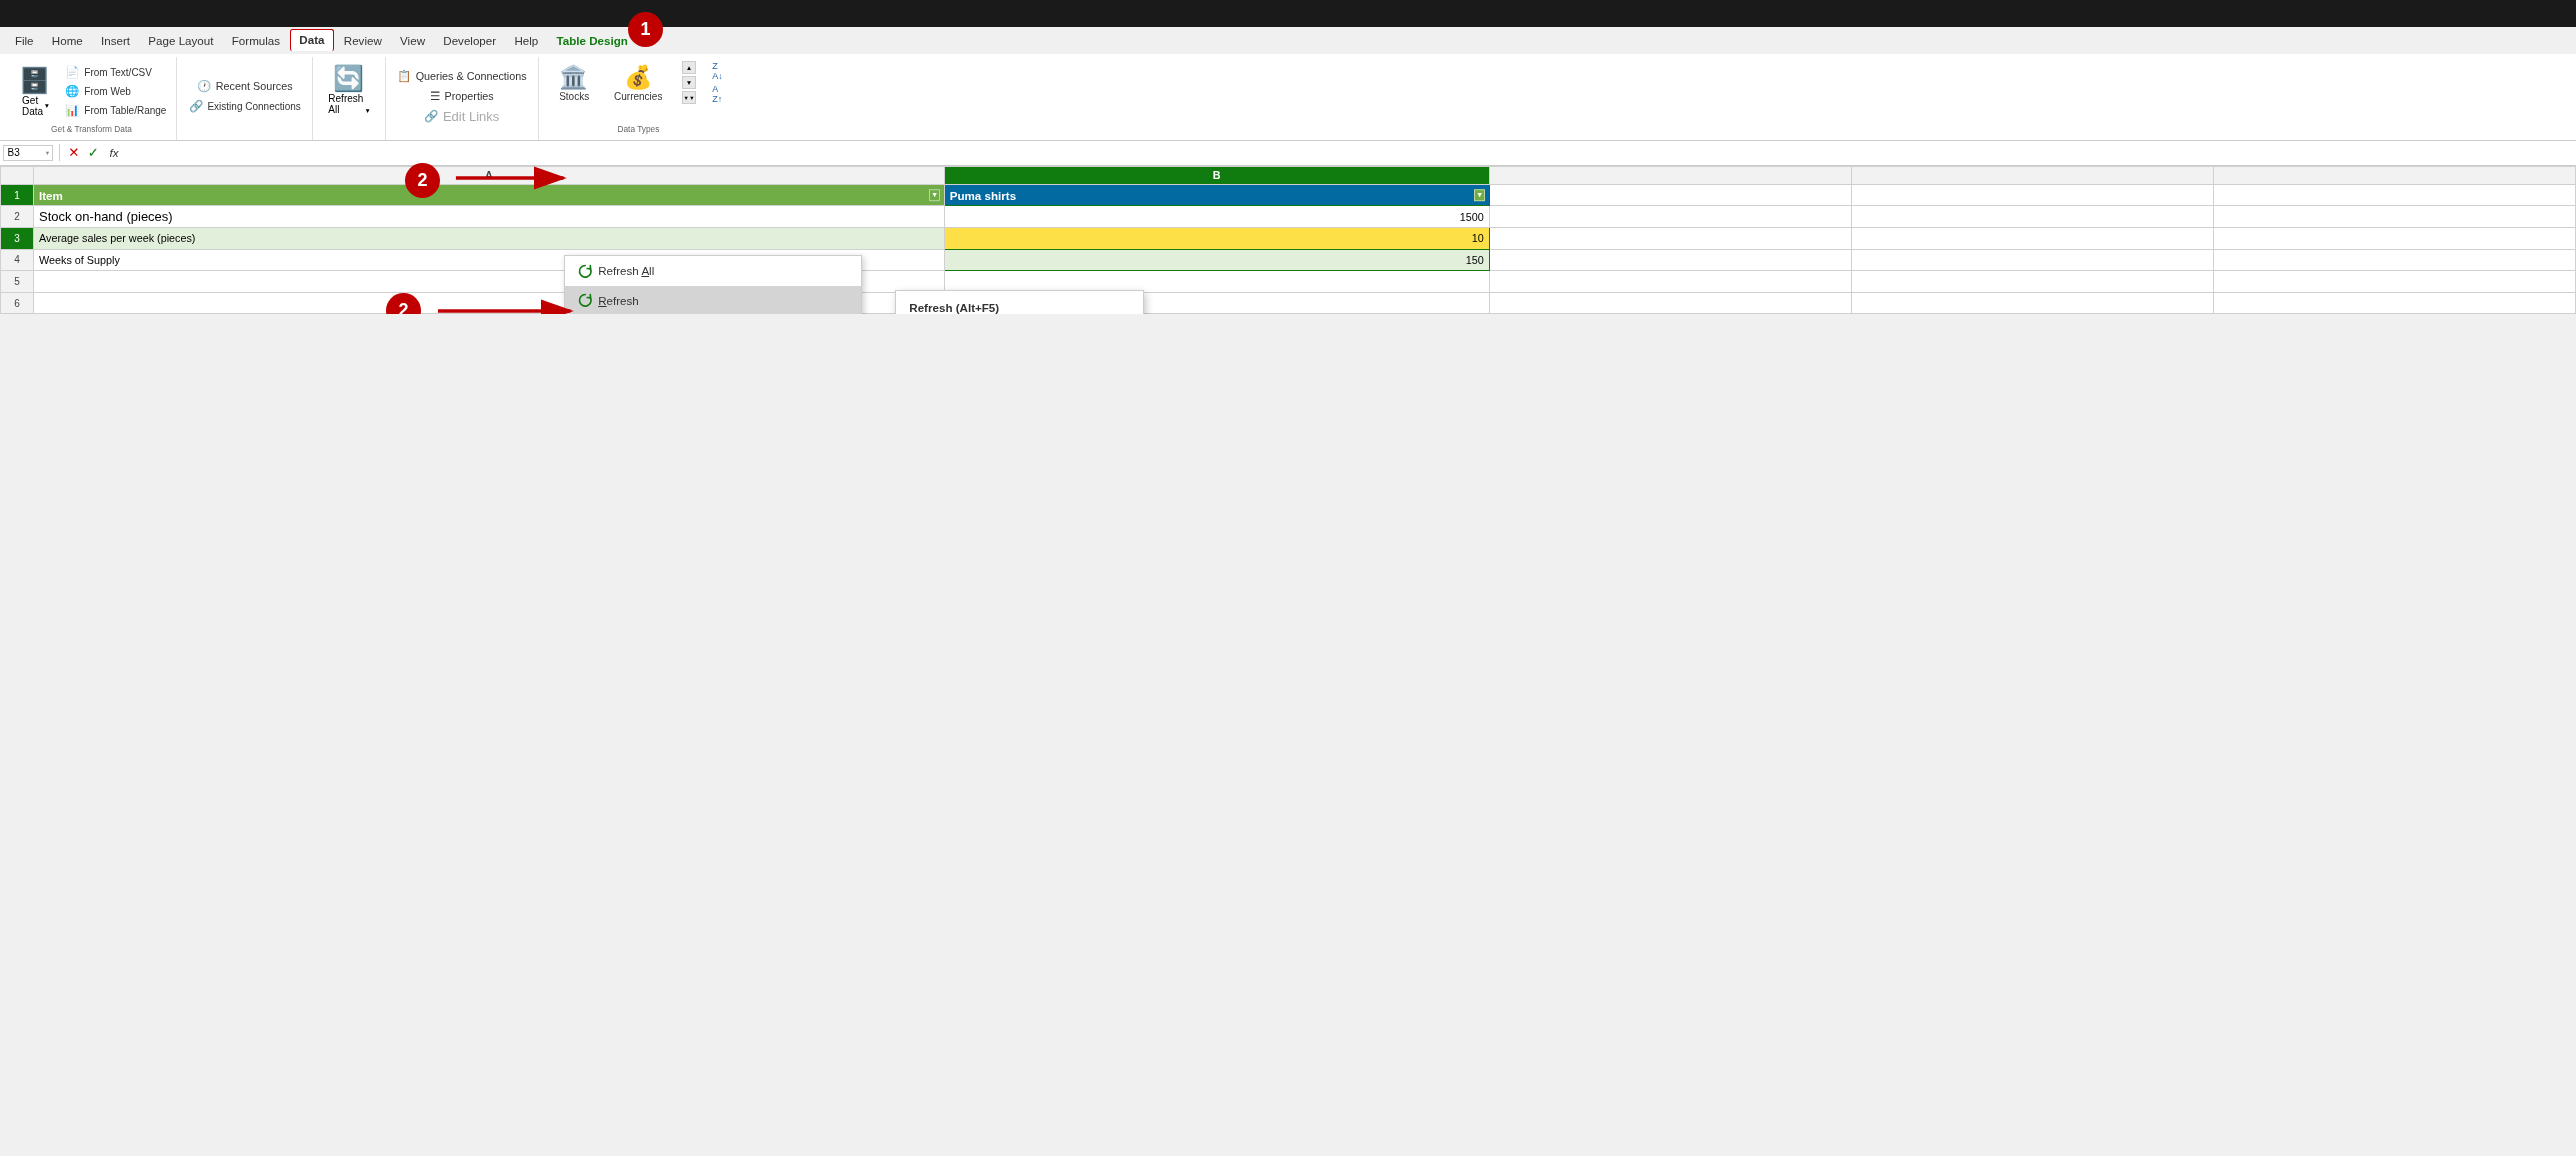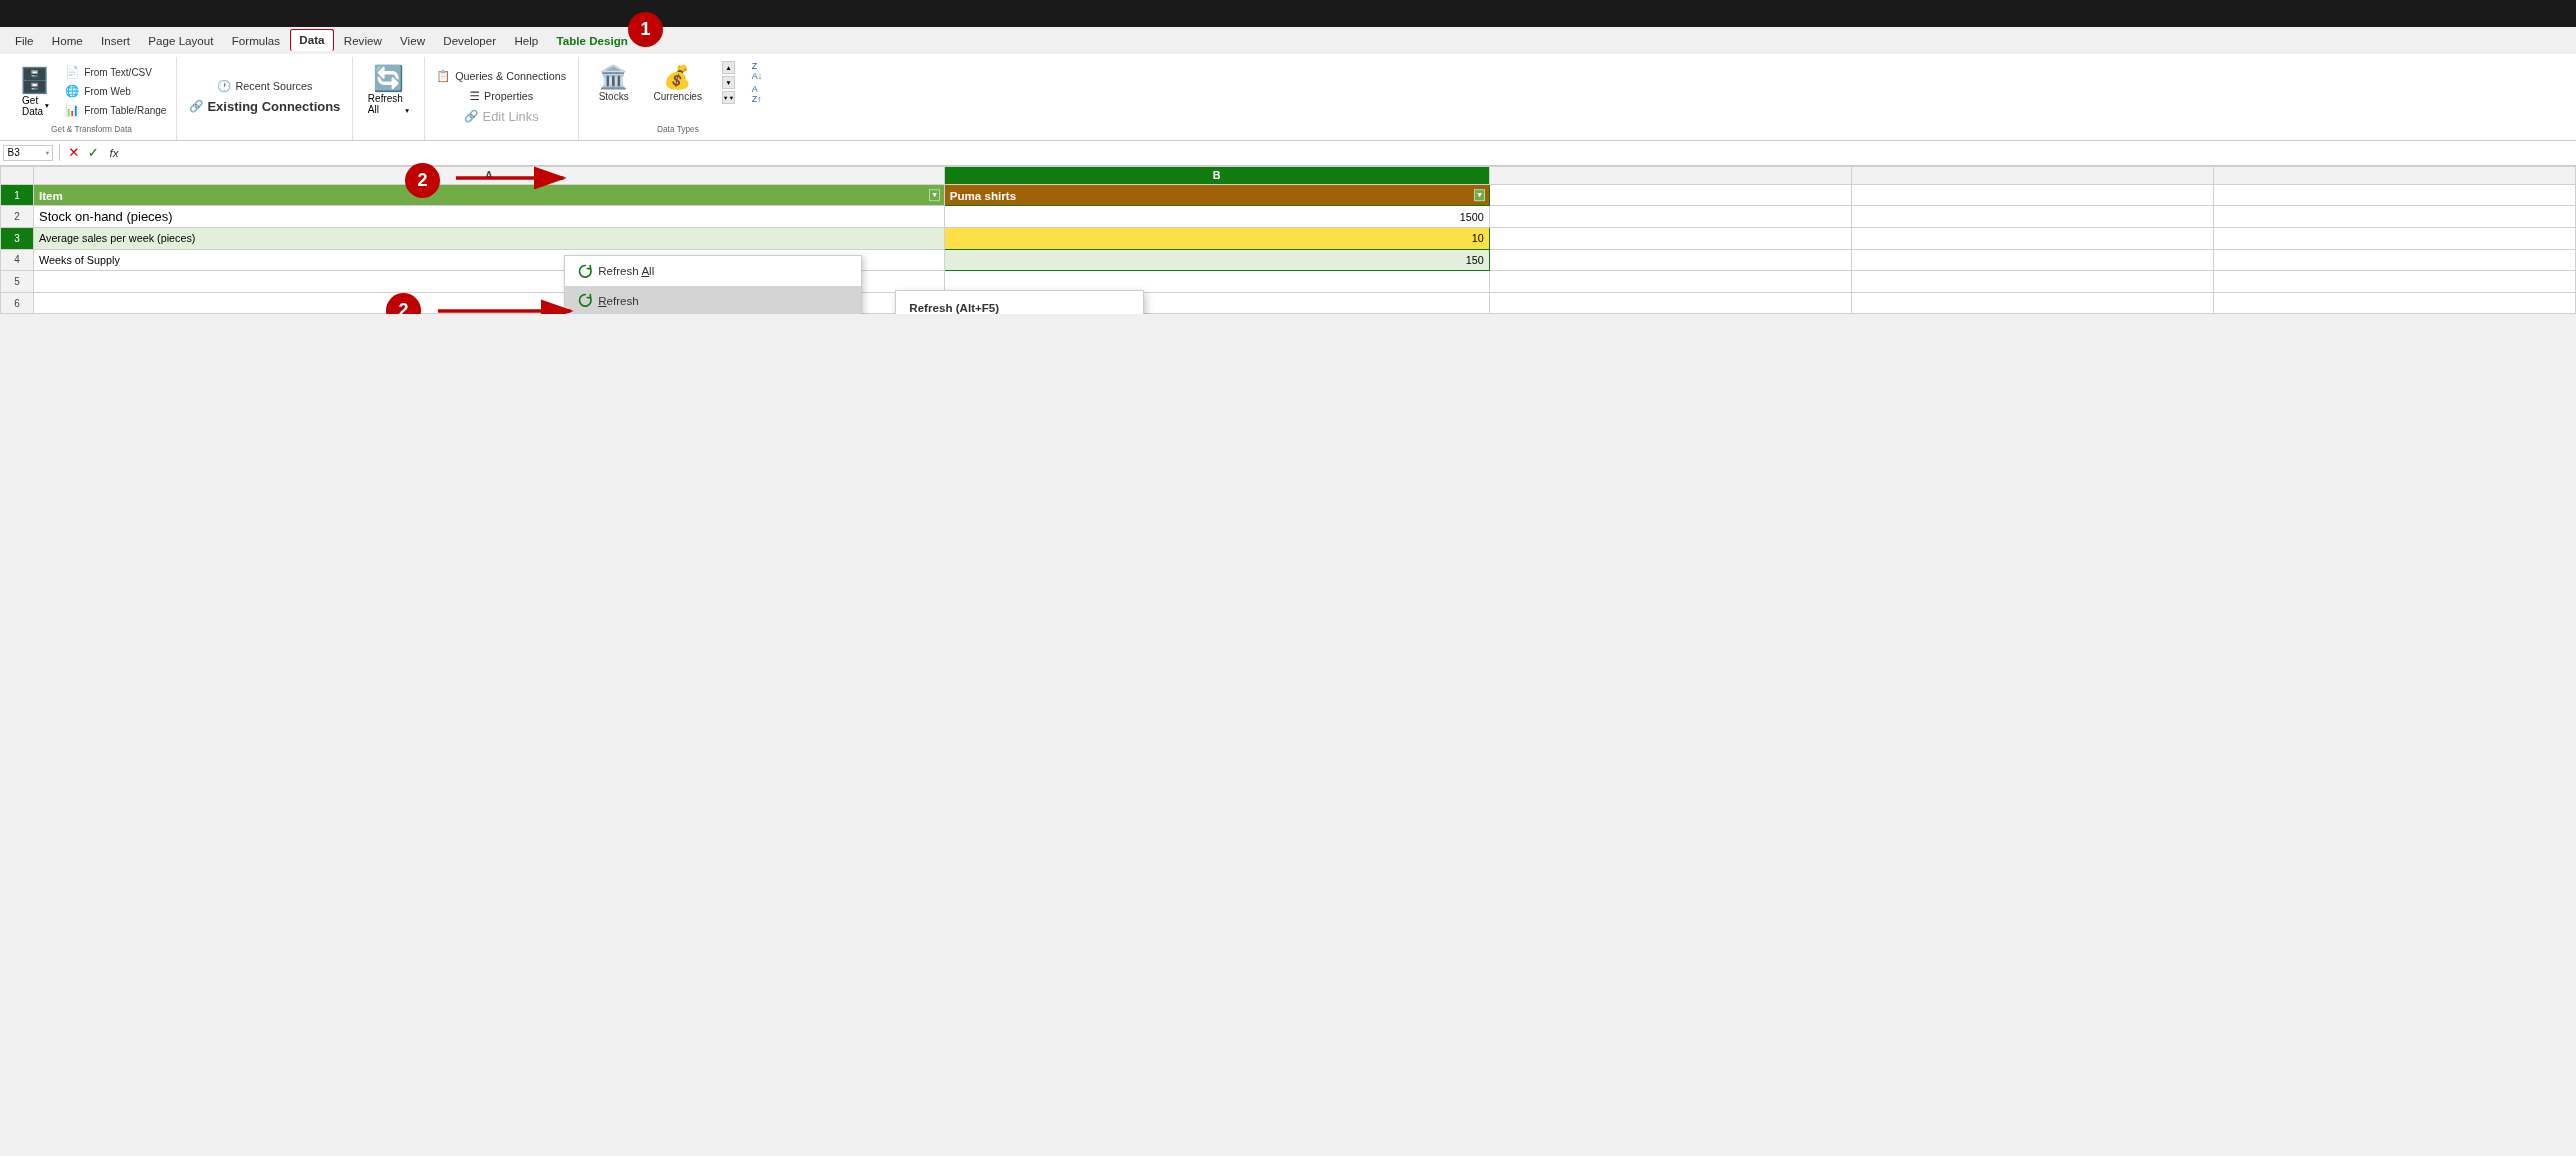--- a/index.html
+++ b/index.html
@@ -320,21 +320,21 @@
     </div>
 
     <div class="ribbon-group" style="padding:3.3px 8.3px; border-right:0.8px solid #e0e0e0;">
       <div class="ribbon-group-content" style="display:flex; flex-direction:column; gap:2.5px; justify-content:center;">
         <div class="ribbon-btn-small">
           <span style="font-size:11.6px;">🕐</span>
           <span style="font-size:10.8px;">Recent Sources</span>
         </div>
         <div class="ribbon-btn-small">
           <span style="font-size:11.6px;">🔗</span>
-          <span style="font-size:13px;font-weight:bold;">Existing Connections</span>
+          <span style="font-size:10px;">Existing Connections</span>
         </div>
       </div>
       <div class="ribbon-group-label"></div>
     </div>
 
     <div class="ribbon-group" style="padding:3.3px 8.3px; border-right:0.8px solid #e0e0e0; justify-content:center;">
       <div style="display:flex; flex-direction:column; align-items:center; cursor:pointer; padding:3.3px 6.6px; border-radius:2.5px;">
         <span style="font-size:25px; color:#107c10;">🔄</span>
         <div style="display:flex; align-items:center; gap:2.5px; font-size:10px;">
           <span>Refresh<br>All</span>
@@ -414,21 +414,21 @@
         </tr>
       </thead>
       <tbody>
 
         <tr>
           <td class="row-header" style="background:#107c10; color:white;">1</td>
           <td class="cell header-row" style="background:#70ad47; color:white; font-weight:bold; font-size:11.6px; position:relative;">
             <span>Item</span>
             <span style="position:absolute; right:3.3px; top:50%; transform:translateY(-50%); background:#70ad47; color:white; font-size:7.5px; width:11.6px; height:11.6px; display:flex; align-items:center; justify-content:center; border:0.8px solid rgba(255,255,255,0.5);">▾</span>
           </td>
-          <td class="cell" style="background:#a16207; color:white; font-weight:bold; font-size:11.6px; position:relative; border:1.7px solid #107c10;">
+          <td class="cell" style="background:#0369a1; color:white; font-weight:bold; font-size:11.6px; position:relative; border:1.7px solid #107c10;">
             <span>Puma shirts</span>
             <span style="position:absolute; right:3.3px; top:50%; transform:translateY(-50%); background:#70ad47; color:white; font-size:7.5px; width:11.6px; height:11.6px; display:flex; align-items:center; justify-content:center; border:0.8px solid rgba(255,255,255,0.5);">▾</span>
           </td>
           <td class="cell"></td>
           <td class="cell"></td>
           <td class="cell"></td>
         </tr>
 
         <tr>
           <td class="row-header">2</td>

